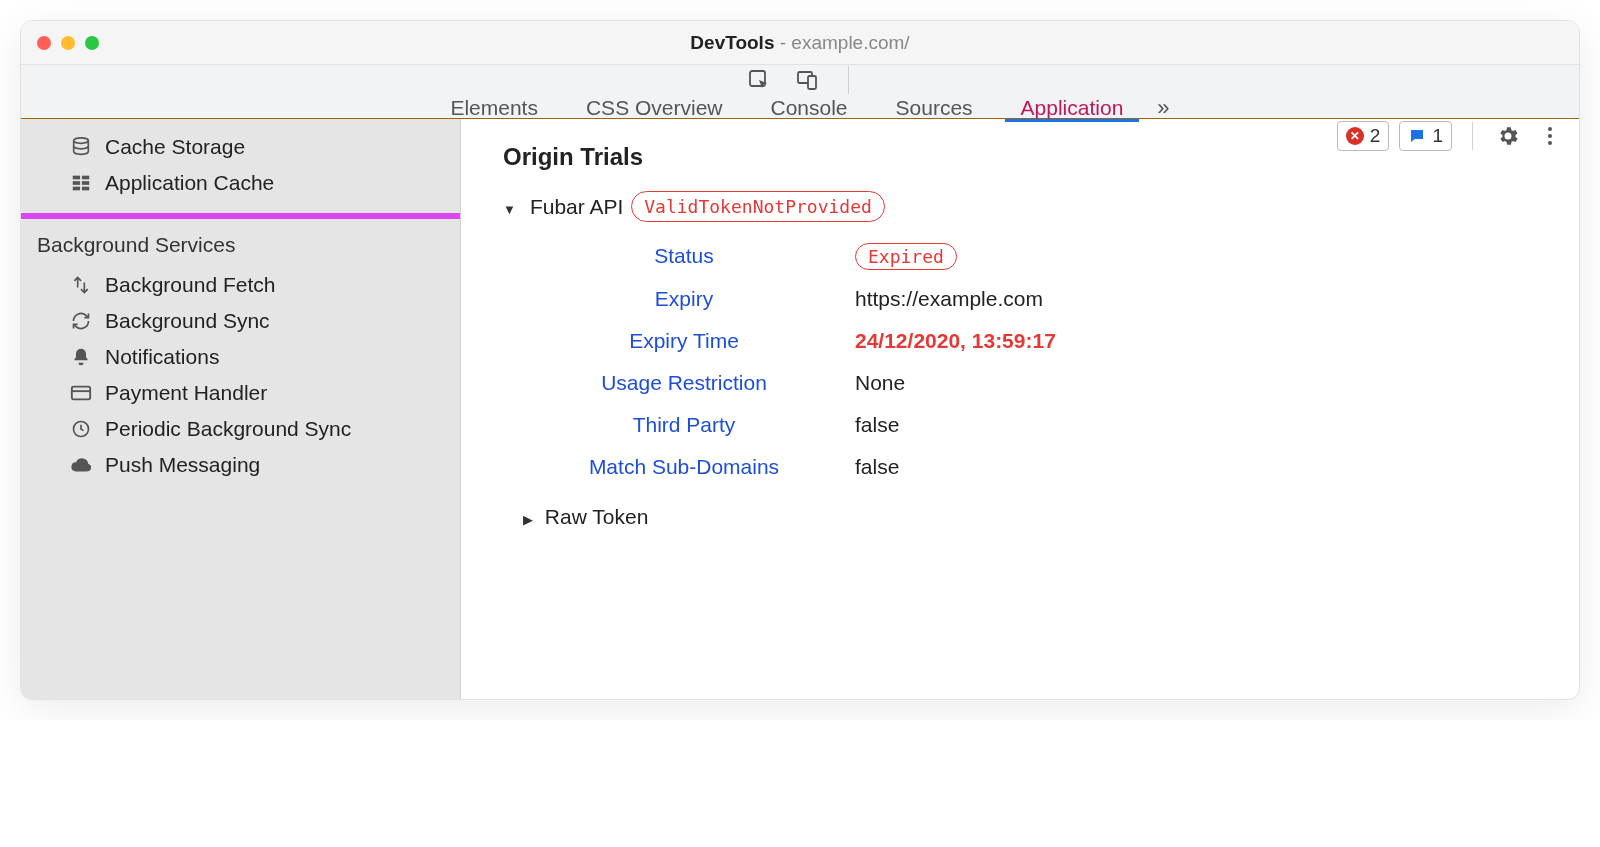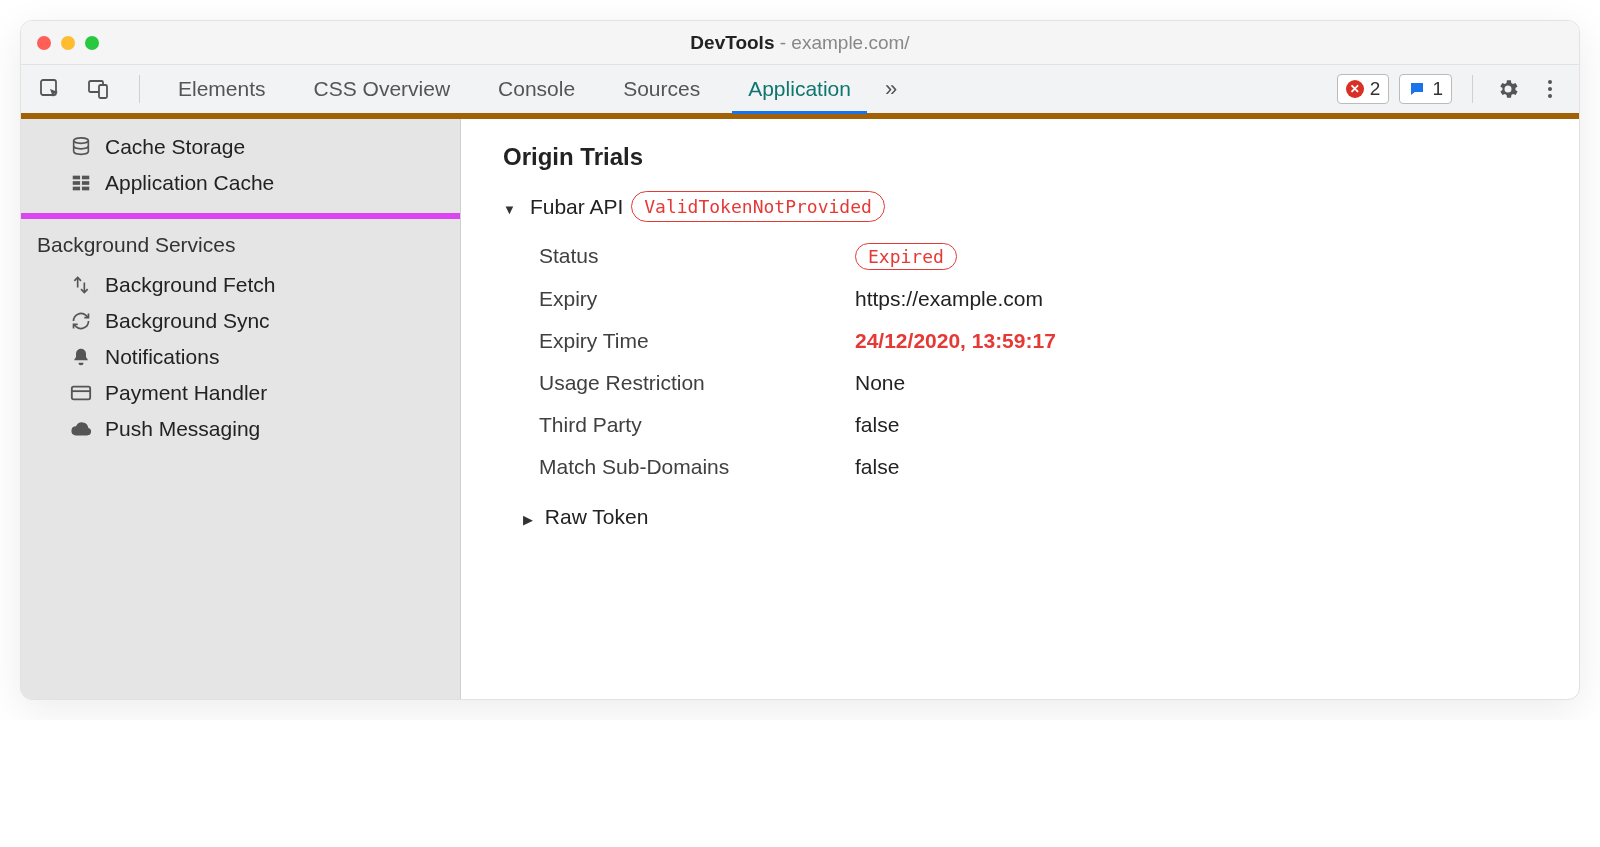--- a/index.html
+++ b/index.html
@@ -46,26 +46,27 @@
     transform: translateX(-50%);
     font-size: 19px;
     color: #222;
   }
   .titlebar-title .dim { color: #888; }
 
   
   .tabbar {
     height: 54px;
     background: #f1f3f4;
-    border-bottom: 6px solid #a16207;
+    border-bottom: 1px solid #a16207;
     display: flex;
     align-items: center;
     padding: 0 14px;
     font-size: 21px;
     color: #555;
+    flex-direction: column;
   }
   .tabbar-left {
     display: flex;
     align-items: center;
     gap: 18px;
   }
   .icon-btn {
     display: inline-flex;
     align-items: center;
     justify-content: center;
@@ -84,21 +85,21 @@
   }
   .tab {
     display: flex;
     align-items: center;
     padding: 0 24px;
     color: #555;
     position: relative;
     cursor: pointer;
   }
   .tab.active {
-    color: #0f766e;
+    color: #be185d;
   }
   .tab.active::after {
     content: "";
     position: absolute;
     left: 8px; right: 8px; bottom: -1px;
     height: 3px;
     background: #1a73e8;
   }
   .more-tabs {
     display:flex; align-items:center;
@@ -204,22 +205,22 @@
   }
   .kv {
     display: grid;
     grid-template-columns: 290px auto;
     row-gap: 18px;
     column-gap: 26px;
     margin-left: 36px;
     margin-bottom: 26px;
   }
   .kv .k {
-    text-align: left;
-    color: #404040;
+    text-align: center;
+    color: #1d4ed8;
   }
   .kv .v {
     color: #222;
   }
   .kv .v.red {
     color: #e53935;
     font-weight: 700;
   }
   .raw-token {
     margin-left: 20px;
@@ -376,20 +377,29 @@
         <span class="ic">
           <svg width="22" height="22" viewBox="0 0 24 24" fill="none" stroke="currentColor" stroke-width="2">
               <rect x="2" y="5" width="20" height="14" rx="2"></rect>
               <path d="M2 10h20"></path>
             </svg>
         </span>
         <span>Payment Handler</span>
       </div>
       <div class="sb-item">
         <span class="ic">
+          <svg width="20" height="20" viewBox="0 0 24 24" fill="none" stroke="currentColor" stroke-width="2">
+              <circle cx="12" cy="12" r="9"></circle>
+              <path d="M12 7v5l3 2"></path>
+            </svg>
+        </span>
+        <span>Periodic Background Sync</span>
+      </div>
+      <div class="sb-item">
+        <span class="ic">
           <svg width="22" height="22" viewBox="0 0 24 24" fill="currentColor">
               <path d="M6 19a5 5 0 0 1 .6-9.97A7 7 0 0 1 20 11a4 4 0 0 1-1 7.87V19Z"></path>
             </svg>
         </span>
         <span>Push Messaging</span>
       </div>
 
     </div>
 
     <div class="main">

